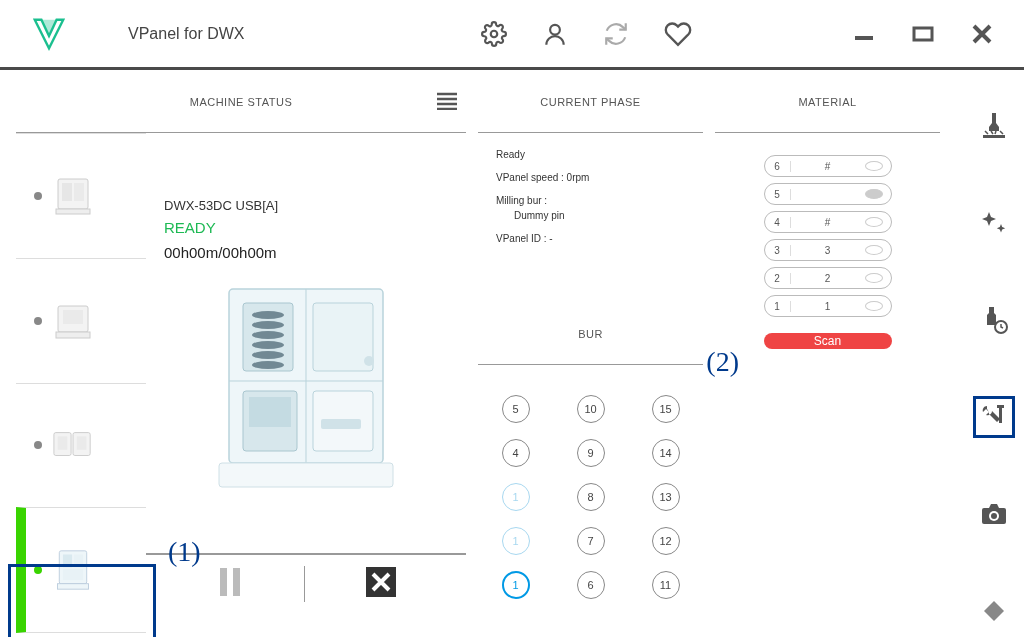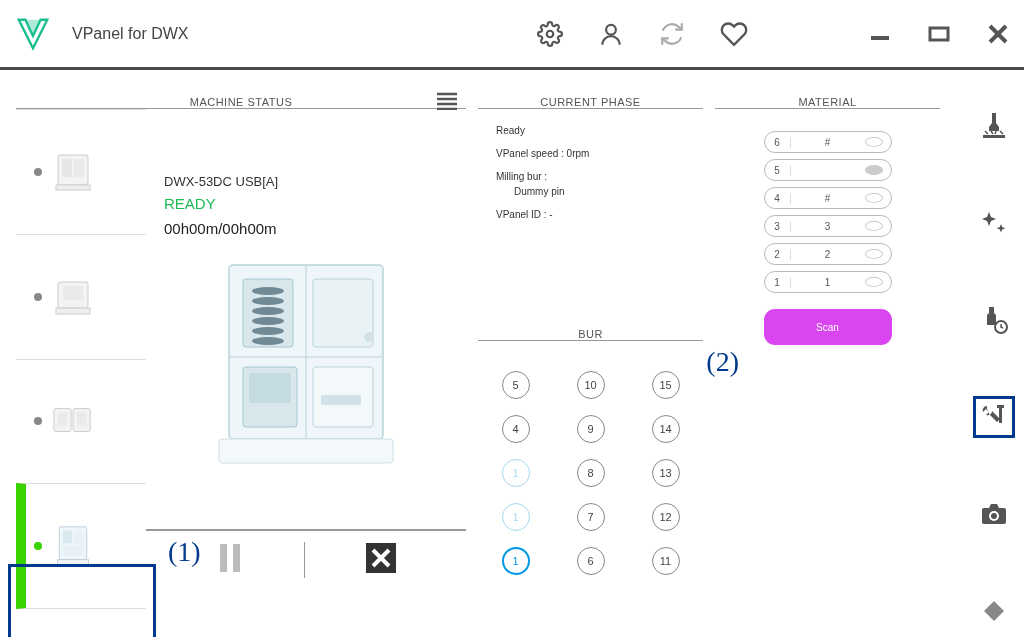--- a/index.html
+++ b/index.html
@@ -1,33 +1,33 @@
 <!DOCTYPE html>
 <html><head>
 <meta charset="utf-8">
 <style>
 * { box-sizing: border-box; margin: 0; padding: 0; }
 body { font-family: -apple-system, "Segoe UI", Arial, sans-serif; background: #fff; width: 1024px; height: 637px; overflow: hidden; color: #333; }
-.topbar { height: 70px; display: flex; align-items: center; padding: 0 14px; border-bottom: 3px solid #4a4a4a; }
+.topbar { height: 70px; display: flex; align-items: center; padding: 0 30px; border-bottom: 3px solid #4a4a4a; gap: 40px; }
 .logo { width: 38px; height: 38px; margin-right: 20px; }
 .app-title { font-size: 16px; color: #444; font-weight: 400; flex: 0 0 auto; }
 .top-spacer { flex: 1; }
 .top-icons { display: flex; align-items: center; gap: 35px; margin-right: 120px; }
 .top-icon, .win-ctrl { color: #555; display: flex; align-items: center; justify-content: center; }
 .win-controls { display: flex; gap: 35px; }
 
 .main { display: flex; height: calc(100% - 70px); }
 .content { flex: 1; padding: 16px 12px 12px 16px; display: grid; grid-template-columns: 450px 225px 225px; grid-template-rows: 220px 300px; gap: 12px; }
 .right-rail { width: 60px; display: flex; flex-direction: column; align-items: center; padding-top: 35px; gap: 55px; }
 .rail-icon { width: 42px; height: 42px; display: flex; align-items: center; justify-content: center; color: #555; }
 .rail-highlight { border: 3px solid #003a8c; }
 
 
 .panel { background: #fff; position: relative; }
-.panel-header { text-align: center; font-size: 11px; letter-spacing: 0.5px; color: #555; padding: 10px 0 0; border-bottom: 1px solid #999; position: relative; }
+.panel-header { text-align: center; font-size: 11px; letter-spacing: 0.5px; color: #555; padding: 10px 0 24px; border-bottom: 1px solid #999; position: relative; }
 .hamburger { position: absolute; right: 8px; top: 6px; }
 
 
 #machine-panel { grid-row: 1 / 3; position: relative; }
 .machine-body { display: flex; height: calc(100% - 32px); }
 .machine-list { width: 130px; display: flex; flex-direction: column; }
 .machine-item { flex: 1; border-top: 1px solid #ddd; display: flex; align-items: center; gap: 10px; padding-left: 18px; position: relative; }
 .machine-item.sel { border-left: 10px solid #39d400; padding-left: 8px; border-top: 1px solid #ddd; border-bottom: 1px solid #ddd; }
 .dot { width: 8px; height: 8px; border-radius: 50%; background: #888; }
 .dot.green { background: #39d400; }
@@ -49,21 +49,21 @@
 
 #job-panel .panel-header { border-bottom: 1px solid #999; }
 
 
 .material-body { padding: 22px 0; display: flex; flex-direction: column; align-items: center; gap: 6px; }
 .mat-row { width: 128px; height: 22px; border: 1px solid #bbb; border-radius: 11px; display: flex; align-items: center; font-size: 10px; color: #555; position: relative; }
 .mat-idx { width: 26px; text-align: center; border-right: 1px solid #ddd; }
 .mat-val { flex: 1; text-align: center; }
 .mat-disc { width: 18px; height: 10px; border: 1px solid #ccc; border-radius: 50%; margin-right: 8px; }
 .mat-disc.filled { background: #ccc; }
-.scan-btn { margin-top: 10px; width: 128px; height: 36px; background: #d946ef; color: #fff; border: none; border-radius: 11px; font-size: 10px; }
+.scan-btn { margin-top: 10px; width: 128px; height: 16px; background: #ef4444; color: #fff; border: none; border-radius: 11px; font-size: 12px; }
 
 
 .bur-body { padding: 22px 0; display: grid; grid-template-columns: repeat(3, 1fr); grid-auto-rows: 44px; justify-items: center; align-items: center; }
 .bur-cell { width: 28px; height: 28px; border: 1.5px solid #888; border-radius: 50%; display: flex; align-items: center; justify-content: center; font-size: 11px; color: #444; }
 .bur-cell.light { border-color: #a8d8f0; color: #a8d8f0; }
 .bur-cell.active { border: 2px solid #0099e5; color: #0099e5; }
 
 
 .callout-box { position: absolute; border: 3px solid #003a8c; pointer-events: none; }
 </style>

